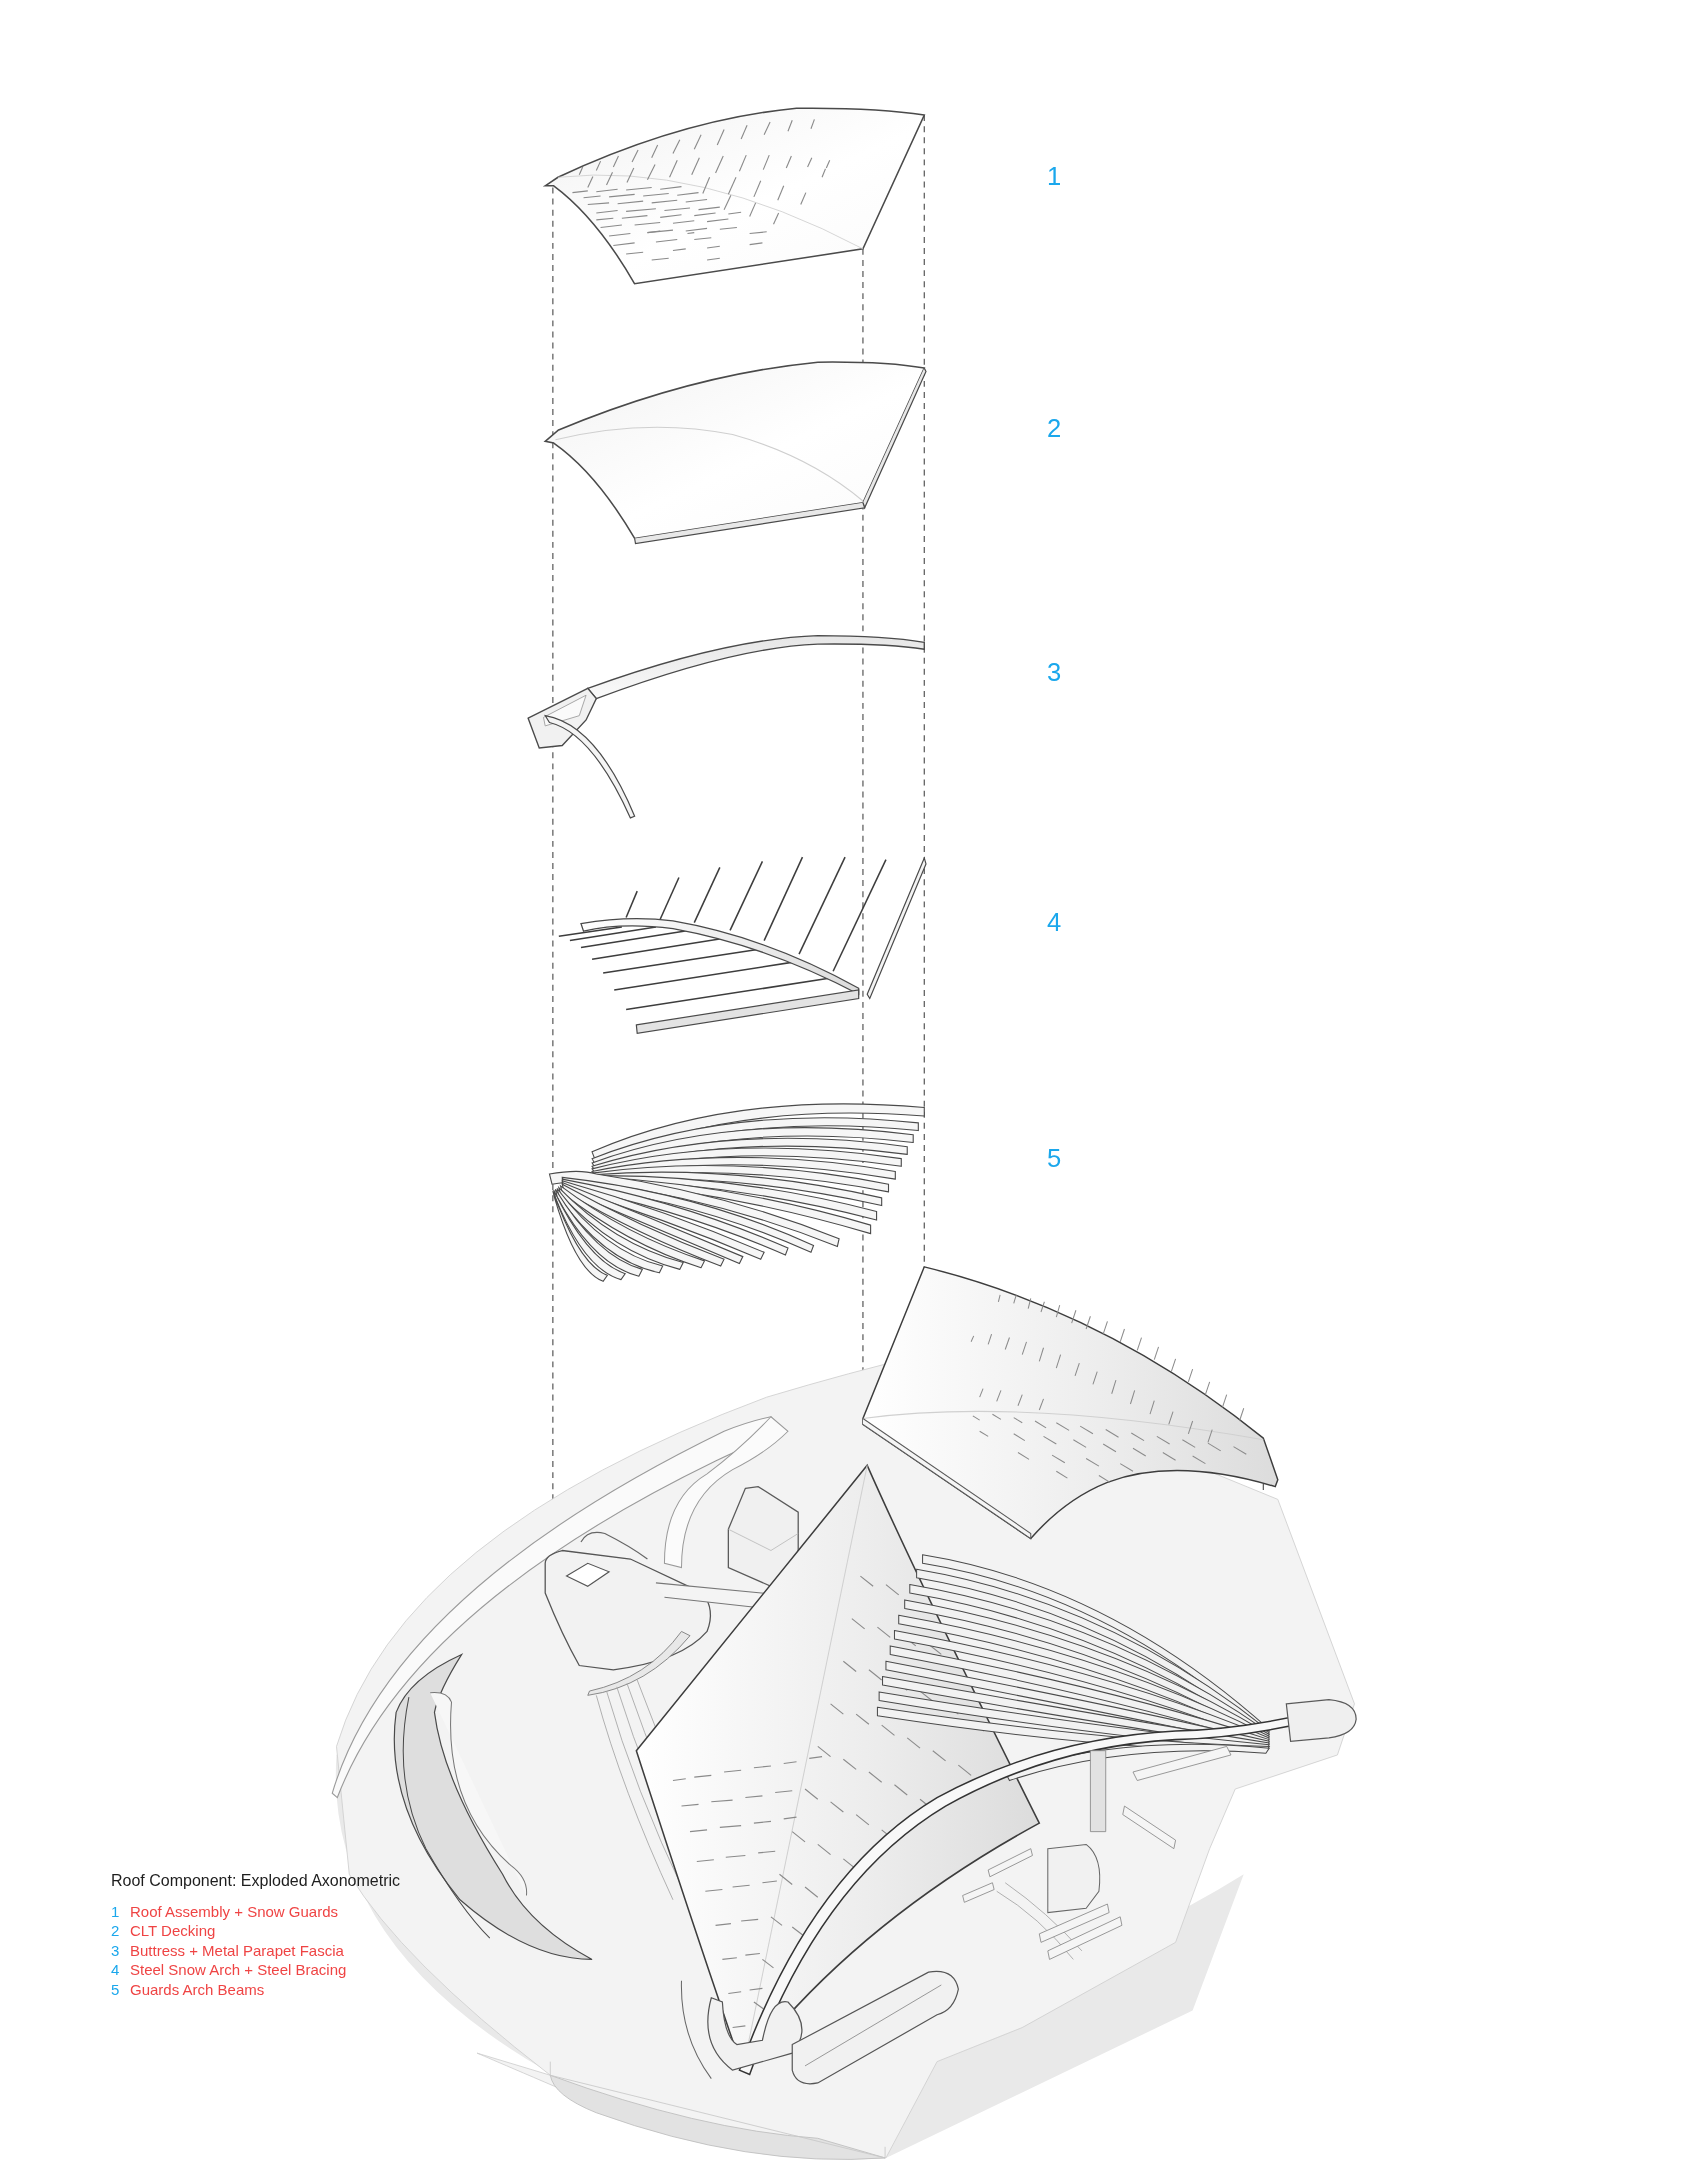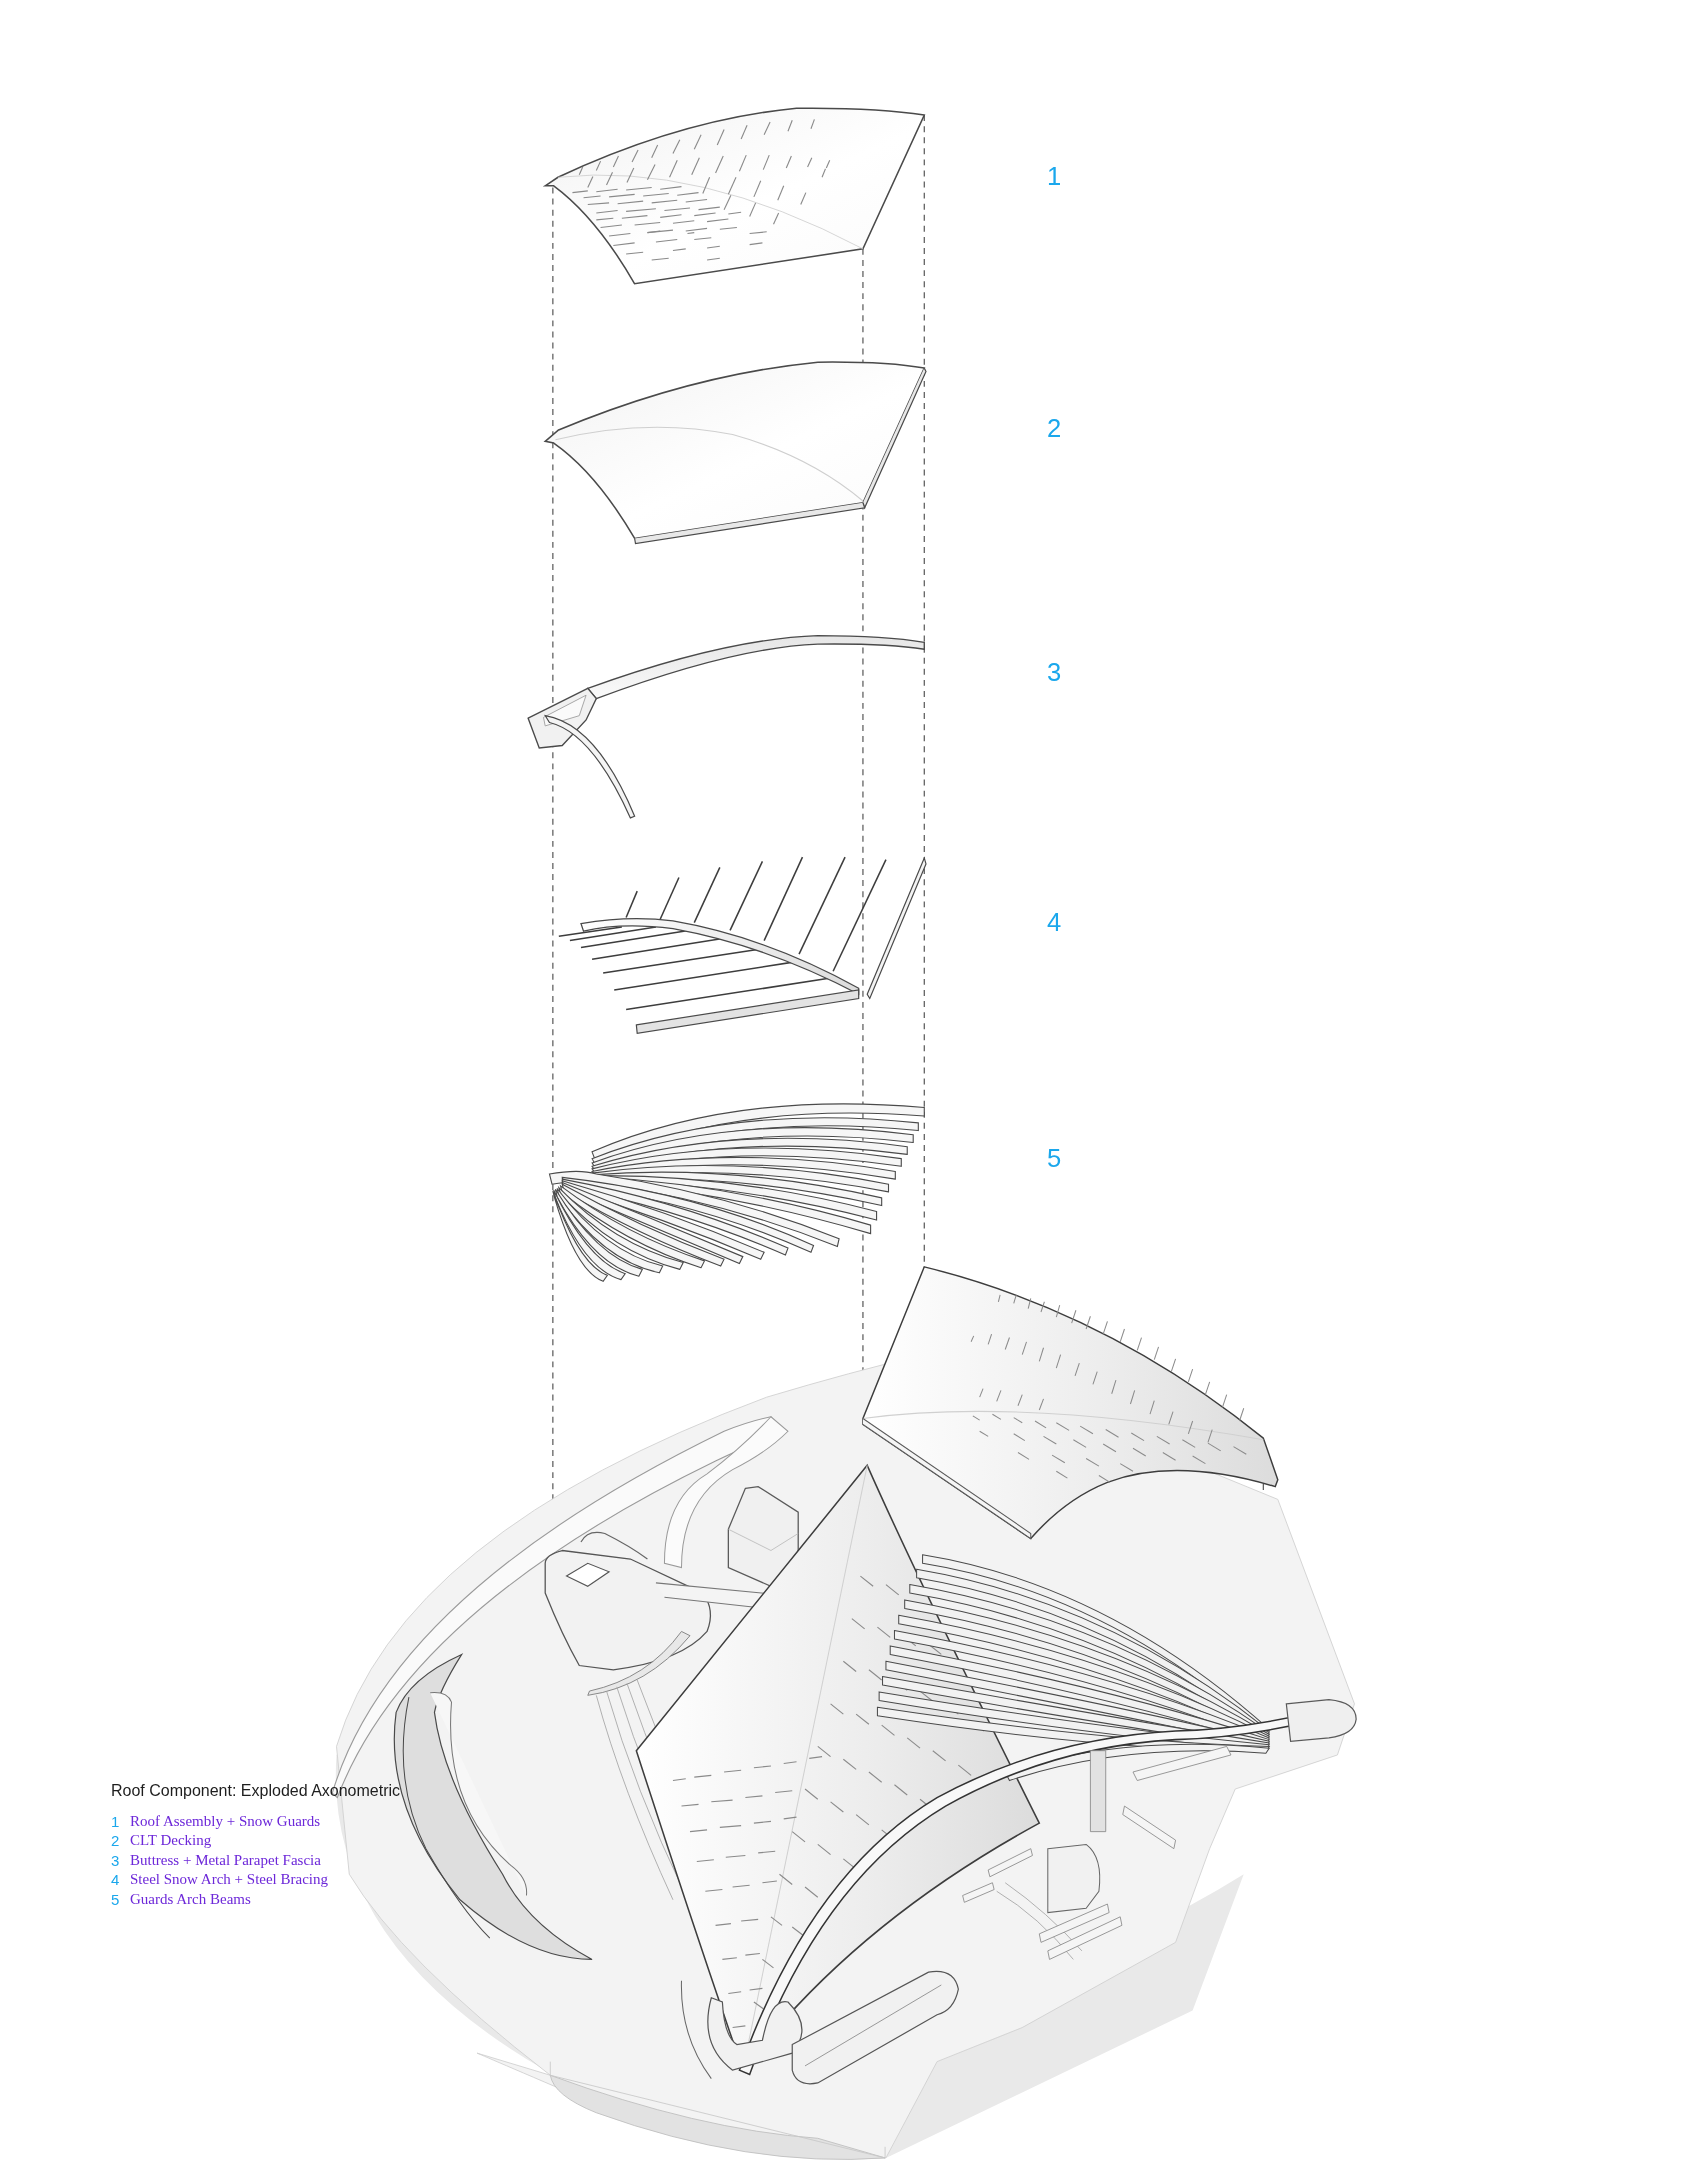--- a/index.html
+++ b/index.html
@@ -1,23 +1,23 @@
 <!DOCTYPE html>
 <html style="font-size:13.6px"><head>
 <meta charset="utf-8">
 <style>
   html, body { margin: 0; padding: 0; background: #ffffff; }
   body { width: 1685px; height: 2181px; position: relative; overflow: hidden; font-family: "Liberation Sans", "DejaVu Sans", sans-serif; }
   #stage { position: absolute; left: 0; top: 0; width: 1685px; height: 2181px; }
   .num-label { position: absolute; color: #1aa7ec; font-size: 25.6px; font-weight: 400; line-height: 1; font-family: "Liberation Sans", "DejaVu Sans", sans-serif; }
-  #legend { position: absolute; left: 111px; top: 1781px; color: #2b2b2b; }
+  #legend { position: absolute; left: 111px; top: 1871px; color: #2b2b2b; }
   #legend .title { font-size: 16px; line-height: 20.4px; margin-bottom: 10.2px; color: #1e1e1e; }
   #legend .row { font-size: 15px; line-height: 19.6px; display: flex; }
   #legend .row .n { color: #1aa7ec; width: 19px; display: inline-block; }
-  #legend .row .t { color: #6d28d9; font-family: Liberation Serif, serif; }
+  #legend .row .t { color: #ef4444; }
 </style>
 </head>
 <body>
 
 <svg id="stage" viewBox="0 0 1978 2560" xmlns="http://www.w3.org/2000/svg">
   <defs>
     <linearGradient id="panelGrad" x1="0" y1="0" x2="1" y2="1">
       <stop offset="0" stop-color="#f2f2f2"></stop>
       <stop offset="0.55" stop-color="#ffffff"></stop>
       <stop offset="1" stop-color="#fafafa"></stop>

